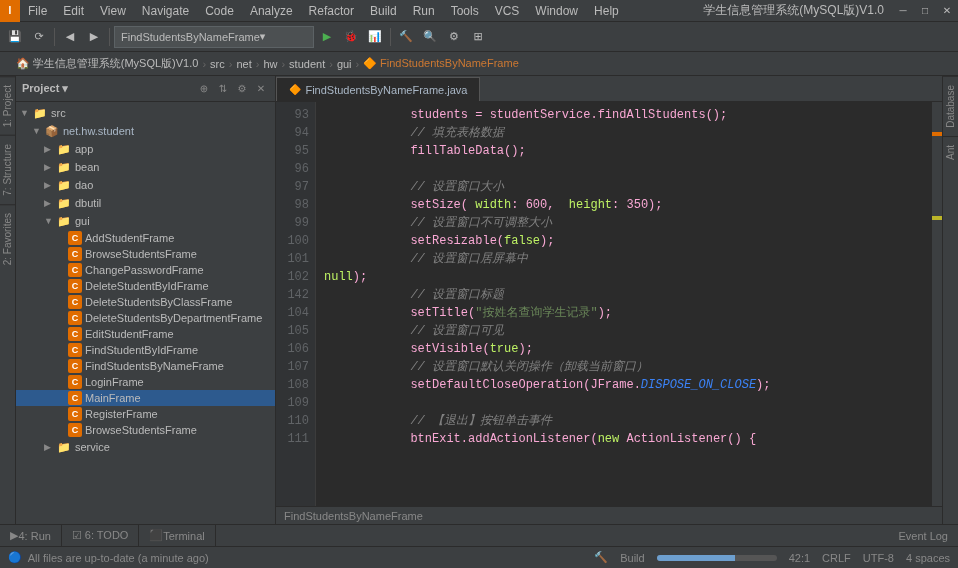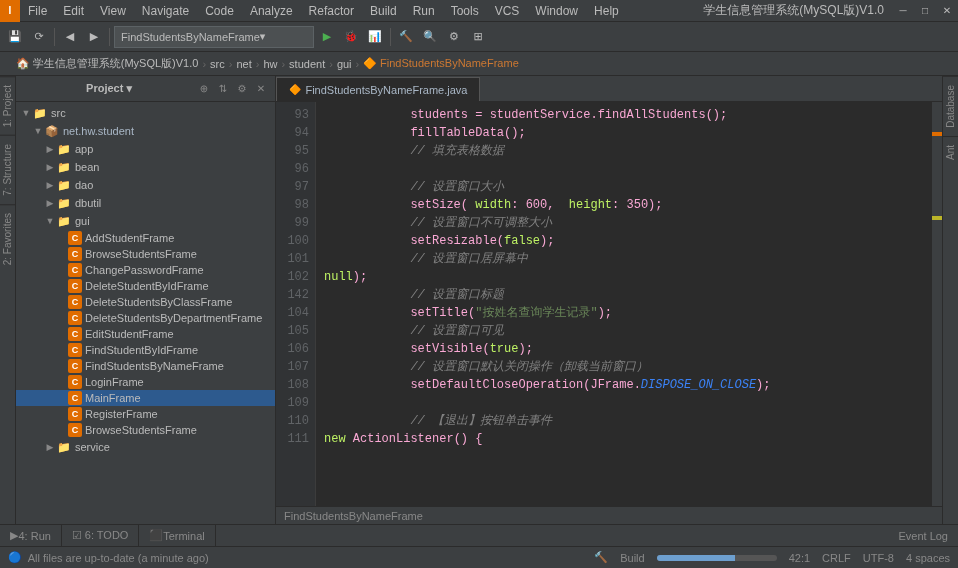--- a/index.html
+++ b/index.html
@@ -24,21 +24,21 @@
     
     #breadcrumb { background: #3c3f41; height: 24px; display: flex; align-items: center; padding: 0 16px; border-bottom: 1px solid #2b2b2b; font-size: 11px; color: #bbbbbb; gap: 4px; }
     #breadcrumb .crumb { color: #bbbbbb; cursor: pointer; }
     #breadcrumb .sep { color: #666; }
     #breadcrumb .active { color: #cc7832; text-align: center; }
 
     
     #main { display: flex; height: calc(568px - 22px - 30px - 24px - 22px - 22px); }
 
     
-    #left-panel { width: 260px; background: #3c3f41; border-right: 1px solid #2b2b2b; display: flex; flex-direction: column; text-align: center; }
+    #left-panel { width: 260px; background: #3c3f41; border-right: 1px solid #2b2b2b; display: flex; flex-direction: column; }
     #panel-header { height: 26px; background: #3c3f41; display: flex; align-items: center; padding: 0 6px; border-bottom: 1px solid #2b2b2b; }
     #panel-header .panel-title { font-size: 11px; font-weight: bold; color: #bbbbbb; flex: 1; }
     #panel-header .panel-actions { display: flex; gap: 3px; }
     #panel-header .panel-action-btn { width: 16px; height: 16px; display: flex; align-items: center; justify-content: center; color: #888; cursor: pointer; font-size: 10px; }
 
     
     #tree { flex: 1; overflow-y: auto; padding: 2px 0; }
     .tree-item { display: flex; align-items: center; padding: 1px 0; cursor: pointer; white-space: nowrap; }
     .tree-item.selected { background: #2d5a8e; }
     .tree-item .indent { display: inline-block; }
@@ -344,38 +344,38 @@
         <div>105</div>
         <div>106</div>
         <div>107</div>
         <div>108</div>
         <div>109</div>
         <div>110</div>
         <div>111</div>
       </div>
       <div id="code-content">
         <div class="code-line"><span class="plain">            students = studentService.findAllStudents();</span></div>
+        <div class="code-line"><span class="chinese-comment">            // 填充表格数据</span></div>
         <div class="code-line"><span class="plain">            fillTableData();</span></div>
-        <div class="code-line"><span class="chinese-comment">            // 填充表格数据</span></div>
         <div class="code-line"></div>
         <div class="code-line"><span class="chinese-comment">            // 设置窗口大小</span></div>
         <div class="code-line"><span class="plain">            setSize(</span><span class="kw"> width</span><span class="plain">: 600,  </span><span class="kw">height</span><span class="plain">: 350);</span></div>
         <div class="code-line"><span class="chinese-comment">            // 设置窗口不可调整大小</span></div>
         <div class="code-line"><span class="plain">            setResizable(</span><span class="kw">false</span><span class="plain">);</span></div>
         <div class="code-line"><span class="chinese-comment">            // 设置窗口居屏幕中</span></div>
         <div class="code-line"><span class="kw">null</span><span class="plain">);</span></div>
         <div class="code-line"><span class="chinese-comment">            // 设置窗口标题</span></div>
         <div class="code-line"><span class="plain">            setTitle(</span><span class="str">"按姓名查询学生记录"</span><span class="plain">);</span></div>
         <div class="code-line"><span class="chinese-comment">            // 设置窗口可见</span></div>
         <div class="code-line"><span class="plain">            setVisible(</span><span class="kw">true</span><span class="plain">);</span></div>
         <div class="code-line"><span class="chinese-comment">            // 设置窗口默认关闭操作（卸载当前窗口）</span></div>
         <div class="code-line"><span class="plain">            setDefaultCloseOperation(JFrame.</span><span class="kw-italic">DISPOSE_ON_CLOSE</span><span class="plain">);</span></div>
         <div class="code-line"></div>
         <div class="code-line"><span class="chinese-comment">            // 【退出】按钮单击事件</span></div>
-        <div class="code-line"><span class="kw">new</span><span class="plain"> ActionListener() {</span></div>
+        <div class="code-line"><span class="plain">            btnExit.addActionListener(</span><span class="kw">new</span><span class="plain"> ActionListener() {</span></div>
       </div>
 
       <div id="right-gutter">
         <div style="height:30px"></div>
         <div class="gutter-mark" style="height:4px"></div>
         <div style="height:80px"></div>
         <div class="gutter-mark" style="height:4px;background:#bbb529"></div>
       </div>
     </div>
     <div id="editor-footer">

